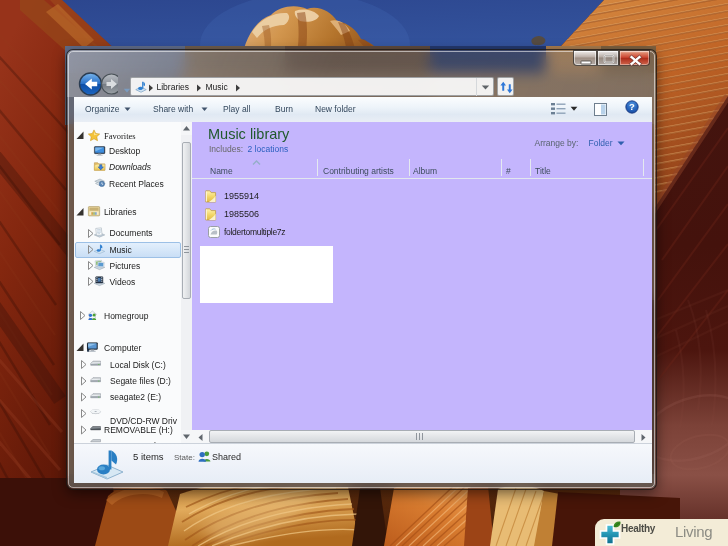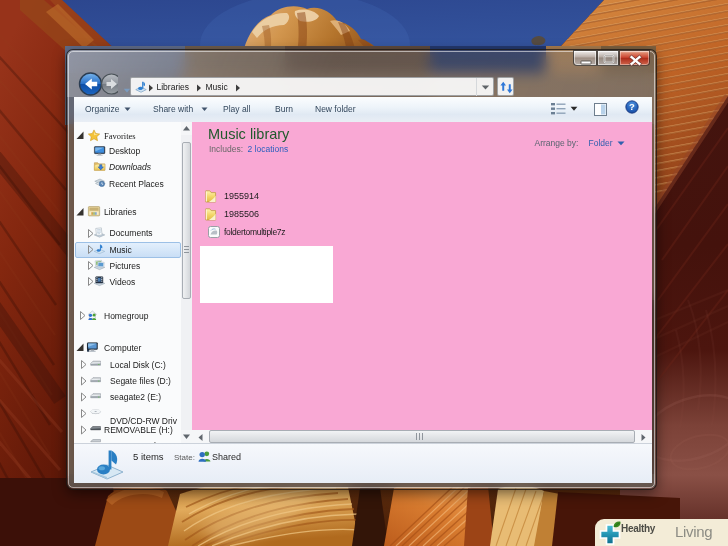--- a/index.html
+++ b/index.html
@@ -15,21 +15,21 @@
 #win .sheen{position:absolute;left:0;top:0;right:0;height:47px;border-radius:6px 6px 0 0;
   background:linear-gradient(112deg,rgba(255,255,255,0.28) 0%,rgba(255,255,255,0.1) 26%,rgba(255,255,255,0.02) 45%,rgba(150,140,130,0.05) 70%,rgba(110,100,92,0.1) 100%);}
 #win .inedge{position:absolute;left:1px;top:1px;right:1px;bottom:1px;border-radius:5px;
   border:1px solid rgba(255,255,255,0.55);pointer-events:none;}
 
 #toolbar{z-index:2;left:74px;top:97px;width:578px;height:25px;
   background:linear-gradient(180deg,#fbfdfe 0%,#eef4fa 40%,#e0e9f3 70%,#e9eef5 100%);
   border-bottom:1px solid #c8d0da;}
 #sidebar{z-index:2;left:74px;top:122px;width:107px;height:321px;background:#fafbfc;}
 #vscroll{z-index:3;left:181px;top:122px;width:11px;height:321px;background:#f0f1f4;}
-#content{z-index:2;left:192px;top:122px;width:460px;height:321px;background:#f9a8d4;}
+#content{z-index:2;left:192px;top:122px;width:460px;height:321px;background:#c4b5fd;}
 #details{z-index:2;left:74px;top:443px;width:578px;height:39px;
   background:linear-gradient(180deg,#f6f8fc 0%,#eef2f9 55%,#e7edf6 100%);
   border-top:1px solid #ccd2db;}
 #capbtns{z-index:4;left:573px;top:50px;width:77px;height:16px;}
 .cb{position:absolute;top:0;height:15.5px;border:1px solid rgba(58,52,46,0.85);box-sizing:border-box;
   background:linear-gradient(180deg,rgba(250,250,252,0.9) 0%,rgba(208,206,210,0.65) 42%,rgba(165,162,166,0.55) 50%,rgba(196,194,198,0.7) 100%);
   box-shadow:inset 0 0 0 1px rgba(255,255,255,0.55);}
 .cb svg{position:absolute;left:0;top:0;}
 .cb.close{background:linear-gradient(180deg,#efc0ae 0%,#dd8268 16%,#cd4733 45%,#ad2c1a 52%,#c4503a 82%,#cd6448 100%);
   box-shadow:inset 0 0 0 1px rgba(255,255,255,0.4);}
@@ -646,20 +646,35 @@
  <div class="abs" style="left:8px;top:124px;width:133px;height:57px;background:#fff;"></div>
  <span class="abs" style="left:16px;top:4px;font-size:14.5px;color:#20592c;">Music library</span>
  <span class="abs" style="left:17px;top:21.5px;font-size:8.5px;color:#686868;">Includes:</span>
  <span class="abs" style="left:55.5px;top:21.5px;font-size:8.5px;color:#2a5fbf;">2 locations</span>
  <span class="abs" style="left:342.5px;top:15.5px;font-size:8.5px;color:#5a6470;">Arrange by:</span>
  <span class="abs" style="left:396.5px;top:15.5px;font-size:8.5px;color:#2f5fae;">Folder</span>
  <svg class="abs" style="left:424.5px;top:18.5px;" width="8" height="5" viewBox="0 0 8 5">
       <path d="M0.5 0.5 L4 4.2 L7.5 0.5 Z" fill="#2f5fae"></path>
     </svg>
 
+ <div class="abs" id="colhdr">
+   <span class="ch" style="left:18px;">Name</span>
+   <span class="ch" style="left:131px;">Contributing artists</span>
+   <span class="ch" style="left:221px;">Album</span>
+   <span class="ch" style="left:314px;">#</span>
+   <span class="ch" style="left:343px;">Title</span>
+   <svg class="abs" style="left:60px;top:2.5px;" width="9" height="5" viewBox="0 0 9 5">
+        <path d="M1 4.5 L4.5 1 L8 4.5" fill="none" stroke="#94aec8" stroke-width="1.4"></path>
+      </svg>
+   <div class="cs" style="left:125px;"></div>
+   <div class="cs" style="left:216.5px;"></div>
+   <div class="cs" style="left:308.5px;"></div>
+   <div class="cs" style="left:337.5px;"></div>
+   <div class="cs" style="left:451px;"></div>
+ </div>
 
  <svg class="abs" style="left:11px;top:67px;" width="16" height="14" viewBox="0 0 16 14">
   <defs>
         <linearGradient id="fldr" x1="0" y1="0" x2="0" y2="1">
           <stop offset="0" stop-color="#fff3b0"></stop>
           <stop offset="0.55" stop-color="#f2d566"></stop>
           <stop offset="1" stop-color="#e0ba4a"></stop>
         </linearGradient>
       </defs>
   <path d="M2.8 1.8 L6.8 1.8 L8.2 3.6 L12.6 3.6 L12.6 13 L2.8 13 Z" fill="url(#fldr)" stroke="#b89434" stroke-width="0.7"></path>

